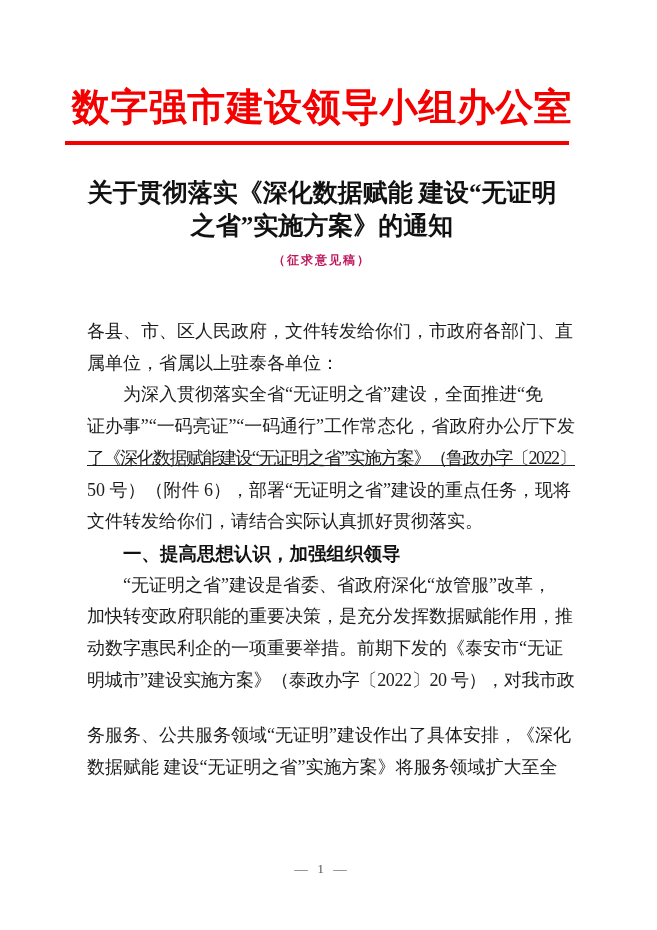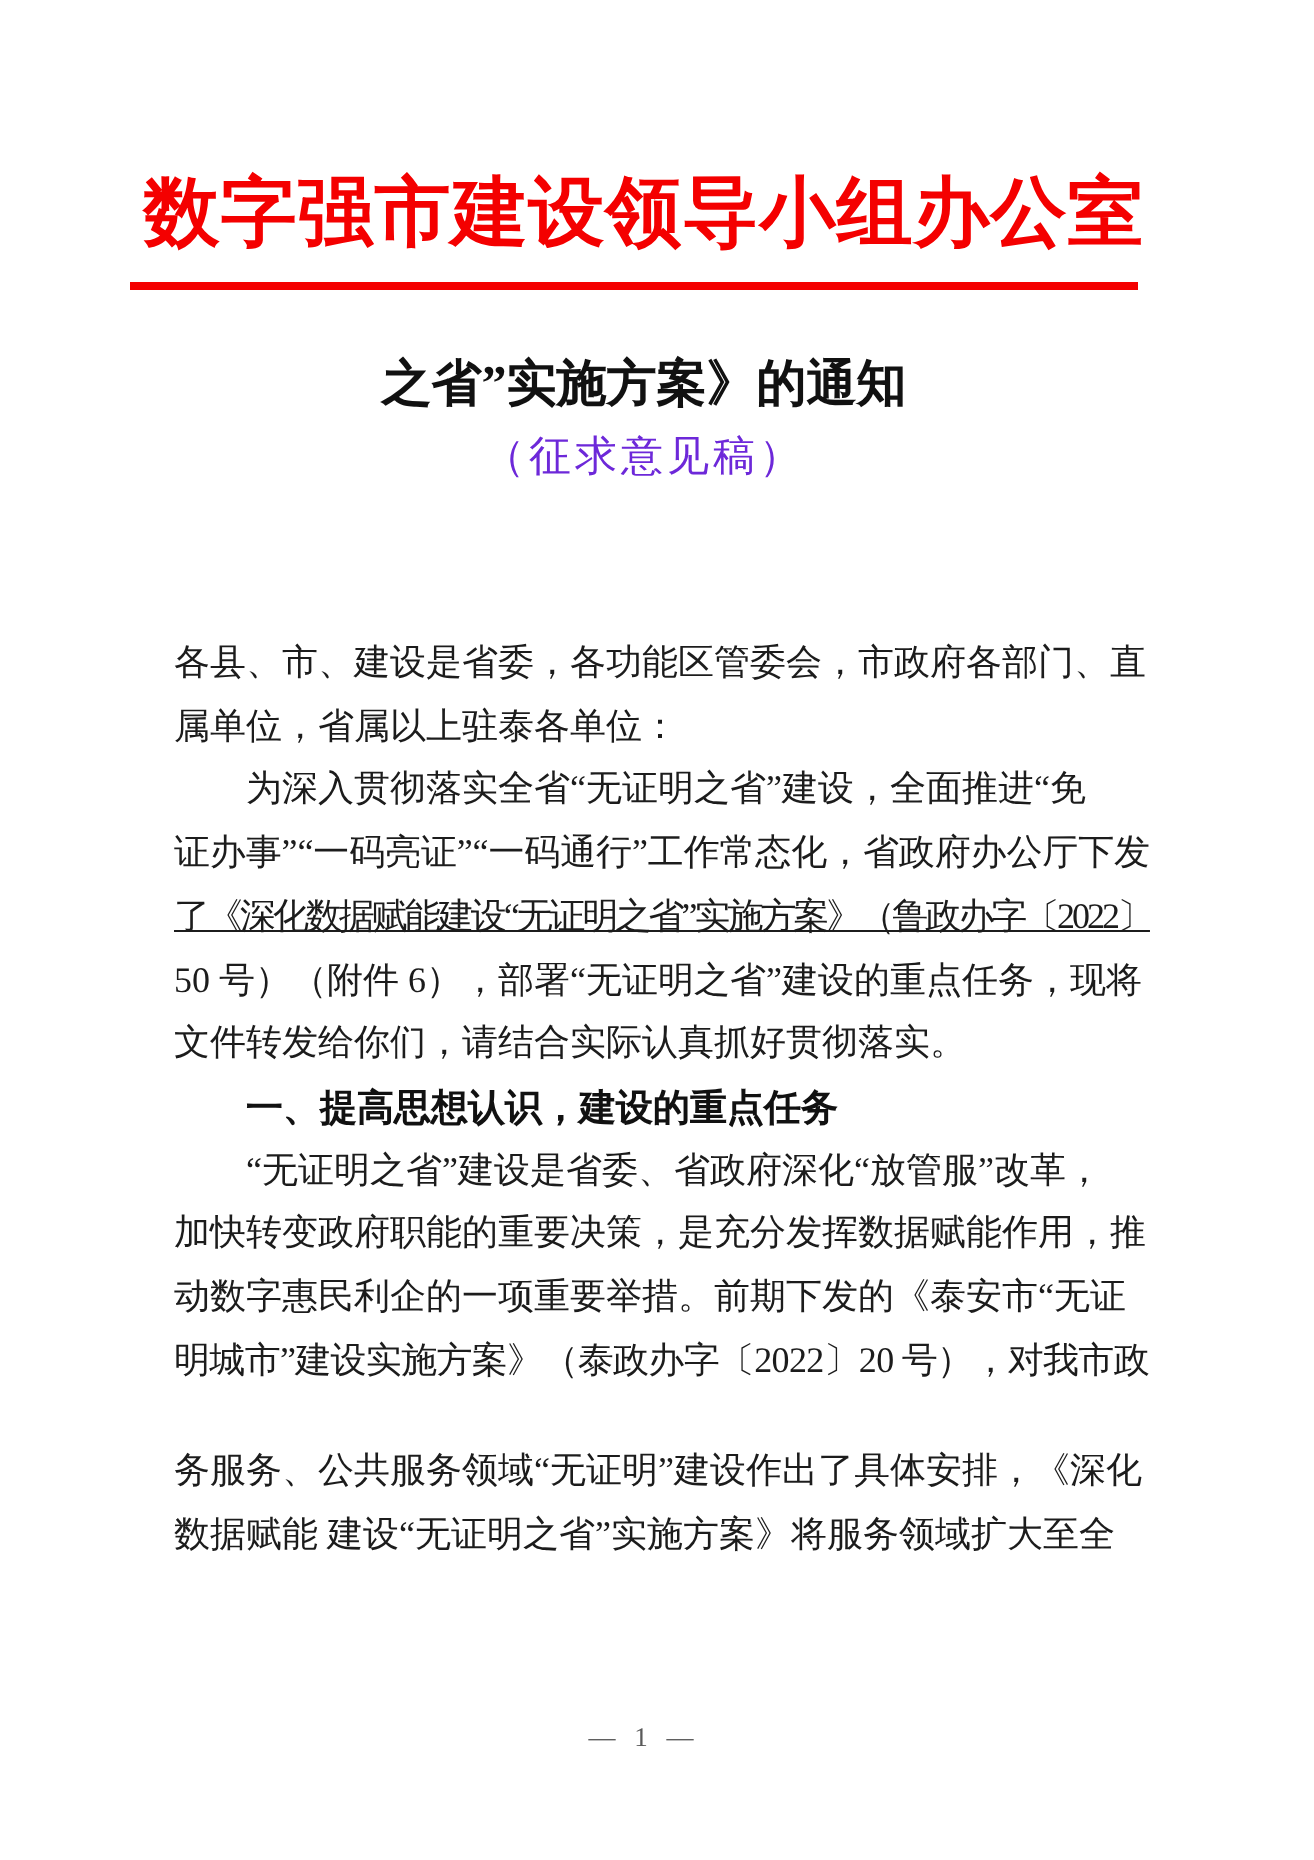--- a/index.html
+++ b/index.html
@@ -59,24 +59,25 @@
   .doc-title {
     margin: 0;
     font-size: 25px;
     font-weight: 700;
     line-height: 32.5px;
     color: #111;
   }
   .title-line { display: block; white-space: nowrap; }
   .doc-subtitle {
     margin-top: 7px;
-    font-size: 21px;
+    font-size: 12px;
     line-height: 22px;
-    color: #6d28d9;
+    color: #be185d;
     letter-spacing: 2px;
+    font-weight: bold;
   }
   
   .body-block {
     position: absolute;
     top: 316px;
     left: 87px;
     width: 488px;
   }
   .line {
     font-size: 18px;
@@ -111,34 +112,35 @@
 <div class="page">
 
   <div class="doc-header">
     <div class="org-name">数字强市建设领导小组办公室</div>
   </div>
 
   <div class="red-line"></div>
 
   <div class="title-block">
     <h2 class="doc-title">
+      <span class="title-line">关于贯彻落实《深化数据赋能 建设“无证明</span>
       <span class="title-line">之省”实施方案》的通知</span>
     </h2>
     <div class="doc-subtitle">（征求意见稿）</div>
   </div>
 
   <div class="body-block">
-    <div class="line just" style="letter-spacing: 0px;">各县、市、建设是省委，各功能区管委会，市政府各部门、直</div>
+    <div class="line just" style="letter-spacing: 0px;">各县、市、区人民政府，文件转发给你们，市政府各部门、直</div>
     <div class="line">属单位，省属以上驻泰各单位：</div>
     <div class="line just indent" style="letter-spacing: 0px;">为深入贯彻落实全省“无证明之省”建设，全面推进“免</div>
     <div class="line just" style="letter-spacing: -0.0666667px;">证办事”“一码亮证”“一码通行”工作常态化，省政府办公厅下发</div>
     <div class="line just" style="letter-spacing: -1.51515px; text-decoration: underline;">了《深化数据赋能建设“无证明之省”实施方案》（鲁政办字〔2022〕</div>
     <div class="line just" style="letter-spacing: 0px;">50 号）（附件 6），部署“无证明之省”建设的重点任务，现将</div>
     <div class="line">文件转发给你们，请结合实际认真抓好贯彻落实。</div>
-    <div class="line heading indent">一、提高思想认识，建设的重点任务</div>
+    <div class="line heading indent">一、提高思想认识，加强组织领导</div>
     <div class="line just indent" style="letter-spacing: 0px;">“无证明之省”建设是省委、省政府深化“放管服”改革，</div>
     <div class="line just" style="letter-spacing: 0px;">加快转变政府职能的重要决策，是充分发挥数据赋能作用，推</div>
     <div class="line just" style="letter-spacing: 0px;">动数字惠民利企的一项重要举措。前期下发的《泰安市“无证</div>
     <div class="line just" style="letter-spacing: -0.34375px;">明城市”建设实施方案》（泰政办字〔2022〕20 号），对我市政</div>
     <div class="line just" style="letter-spacing: 0px; margin-top: 24px;">务服务、公共服务领域“无证明”建设作出了具体安排，《深化</div>
     <div class="line just" style="letter-spacing: 0px;">数据赋能 建设“无证明之省”实施方案》将服务领域扩大至全</div>
   </div>
 
   <div class="page-number">— 1 —</div>
 

